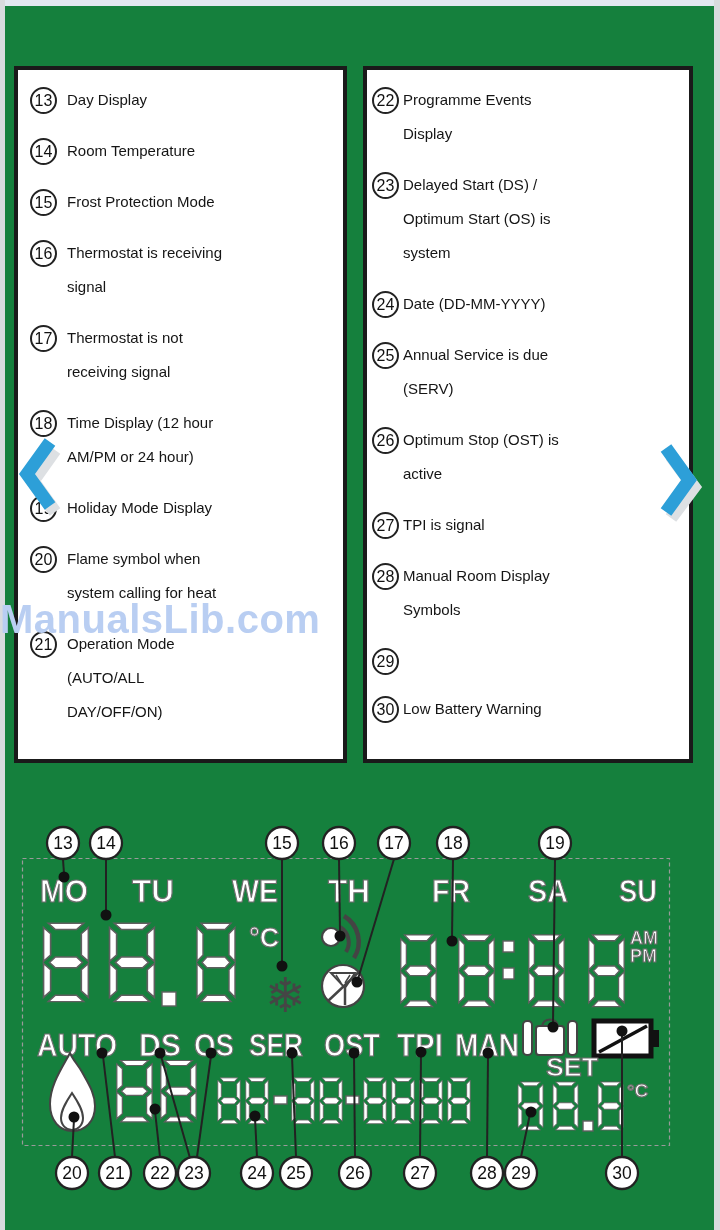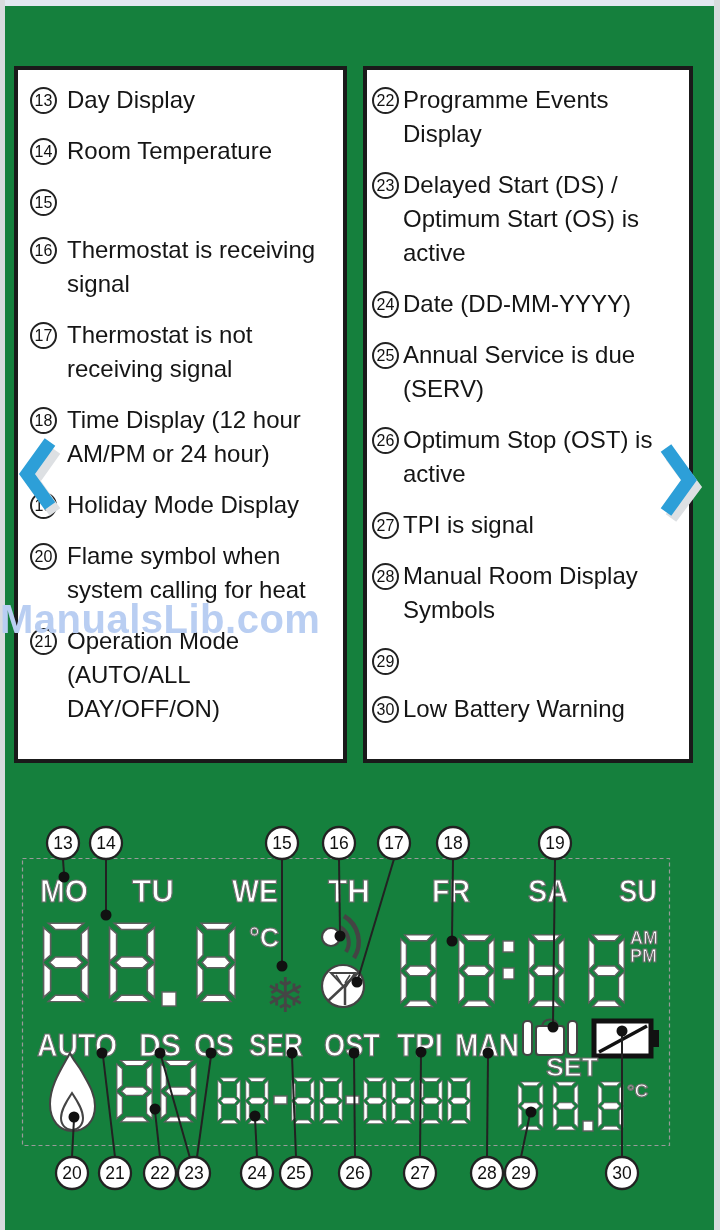--- a/index.html
+++ b/index.html
@@ -10,21 +10,21 @@
   .edge.left{left:0;} .edge.right{right:0;width:6px;}
 
   .legend-box{position:absolute;top:66px;height:697px;border:4px solid #1a1a1a;
               background:#fff;box-sizing:border-box;padding:13px 8px 0 12px;}
   .legend-box.lb-left{left:14px;width:333px;}
   .legend-box.lb-right{left:363px;width:330px;padding-left:5px;}
   .item{display:flex;align-items:flex-start;margin-bottom:17px;}
   .num{flex:0 0 auto;width:27px;height:27px;border:2px solid #222;border-radius:50%;
        display:flex;align-items:center;justify-content:center;font-size:16px;
        margin-top:4px;box-sizing:border-box;color:#111;}
-  .txt{font-size:24px;line-height:34px;white-space:pre-line;color:#151515;}
+  .txt{font-size:15px;line-height:34px;white-space:pre-line;color:#151515;}
   .lb-left .txt{margin-left:10px;}
   .lb-right .txt{margin-left:4px;}
 
   .watermark{position:absolute;top:597px;left:0;width:720px;
              font-size:40px;font-weight:bold;letter-spacing:0.5px;color:#b9cef2;
              z-index:6;pointer-events:none;}
 
   .chev{position:absolute;z-index:7;}
   .chev.prev{left:10px;top:434px;}
   .chev.next{left:654px;top:440px;}
@@ -53,20 +53,21 @@
     <div class="item">
       <span class="num">13</span>
       <span class="txt">Day Display</span>
     </div>
     <div class="item">
       <span class="num">14</span>
       <span class="txt">Room Temperature</span>
     </div>
     <div class="item">
       <span class="num">15</span>
+      <span class="txt">Frost Protection Mode</span>
     </div>
     <div class="item">
       <span class="num">16</span>
       <span class="txt">Thermostat is receiving
 signal</span>
     </div>
     <div class="item">
       <span class="num">17</span>
       <span class="txt">Thermostat is not
 receiving signal</span>
@@ -96,21 +97,21 @@
   <div class="legend-box lb-right">
     <div class="item">
       <span class="num">22</span>
       <span class="txt">Programme Events
 Display</span>
     </div>
     <div class="item">
       <span class="num">23</span>
       <span class="txt">Delayed Start (DS) /
 Optimum Start (OS) is
-active</span>
+system</span>
     </div>
     <div class="item">
       <span class="num">24</span>
       <span class="txt">Date (DD-MM-YYYY)</span>
     </div>
     <div class="item">
       <span class="num">25</span>
       <span class="txt">Annual Service is due
 (SERV)</span>
     </div>

